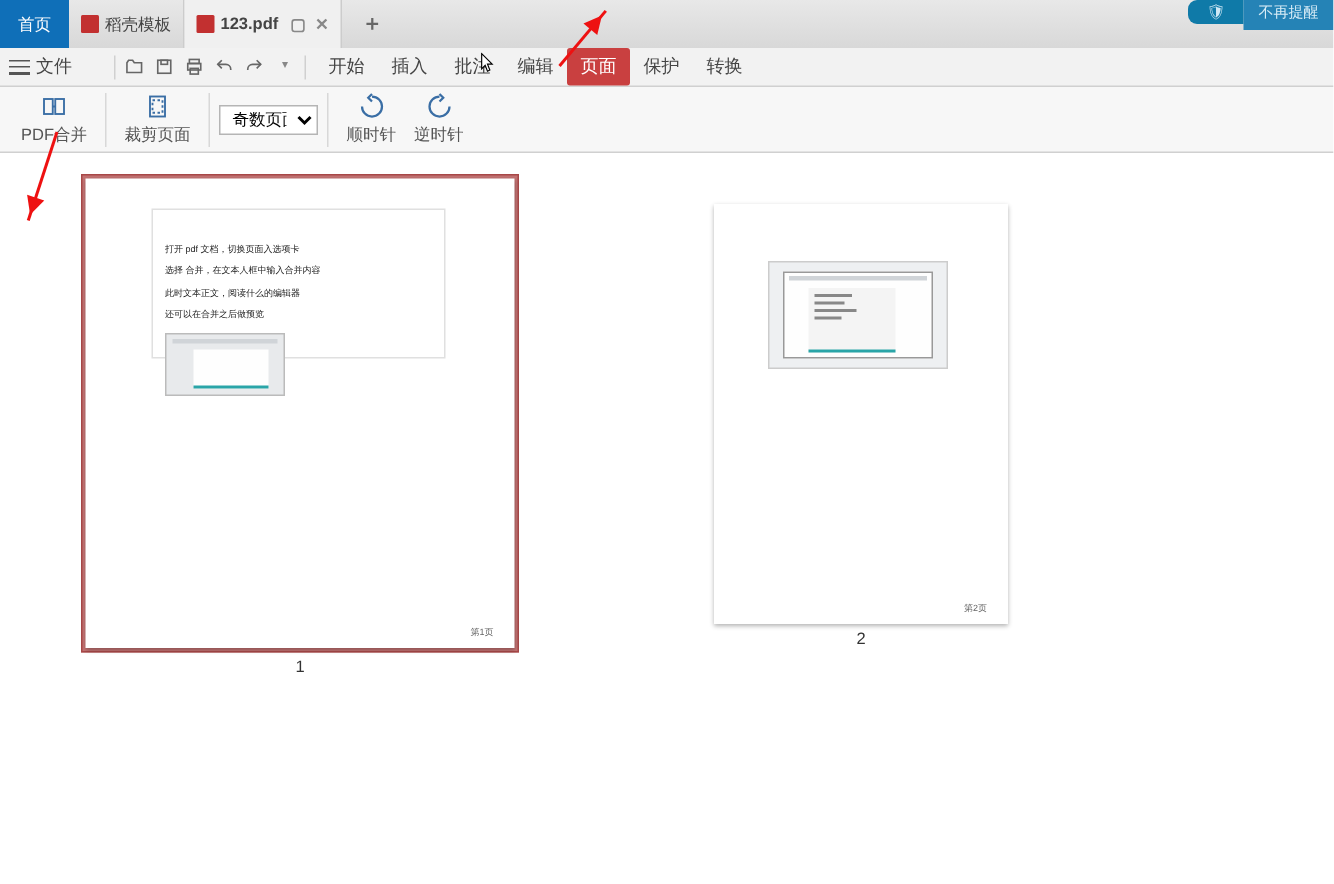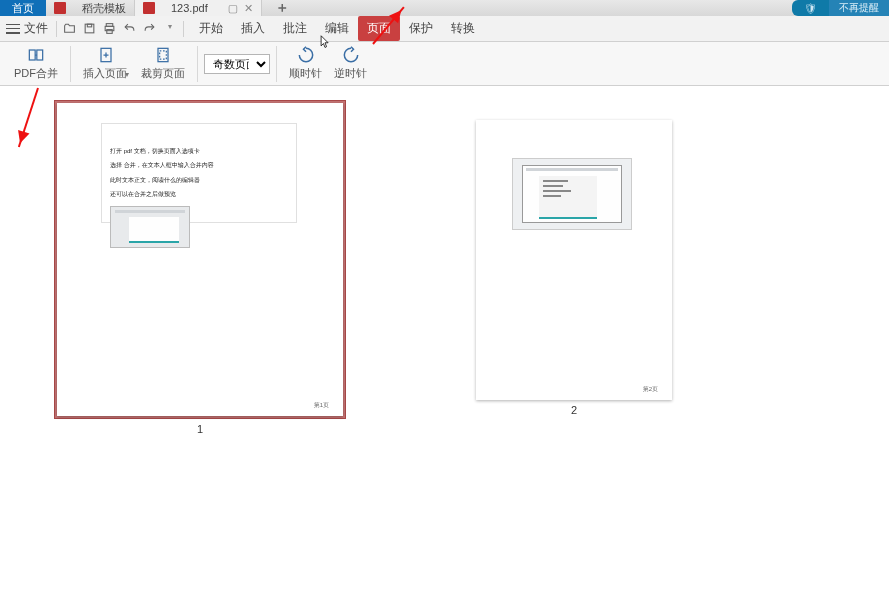--- a/index.html
+++ b/index.html
@@ -8,44 +8,44 @@
   height: 589px;
   font-family: "Microsoft YaHei", Arial, sans-serif;
   font-size: 12px;
   background: #fff;
   overflow: hidden;
   position: relative;
 }
 
 
 .topbar {
-  height: 16px;
+  height: 32px;
   background: linear-gradient(#e8e8e8, #d8d8d8);
   display: flex;
   align-items: stretch;
   position: relative;
 }
 .tab-home {
   background: #0f6fb8;
   color: #fff;
   padding: 0 12px;
   display: flex;
   align-items: center;
   font-size: 11px;
 }
 .tab-item {
   display: flex;
   align-items: center;
   padding: 0 8px;
   font-size: 11px;
   color: #444;
-  gap: 16px;
+  gap: 4px;
   border-right: 1px solid #ccc;
 }
-.tab-item.pdf { background: #f0f0f0; }
+.tab-item.pdf { background: #f0f0f0; font-weight: bold; }
 .doc-icon {
   width: 12px; height: 12px;
   background: #c23030;
   display: inline-block;
   border-radius: 1px;
 }
 .tab-ctrl { display: flex; align-items: center; gap: 6px; margin-left: 4px; color: #888; }
 .plus-tab {
   width: 24px; display: flex; align-items: center; justify-content: center;
   color: #666; font-size: 14px; font-weight: bold; margin-left: 8px;
@@ -80,21 +80,21 @@
   height: 26px;
   background: #f2f2f2;
   border-bottom: 1px solid #d0d0d0;
   display: flex;
   align-items: center;
   padding-left: 6px;
   position: relative;
 }
 .ham { width: 14px; height: 10px; display: flex; flex-direction: column; justify-content: space-between; margin-right: 4px; }
 .ham span { height: 1.5px; background: #555; }
-.file-label { font-size: 12px; color: #444; margin-right: 2px; }
+.file-label { font-size: 12px; color: #444; margin-right: 22px; }
 .quick-icons { display: flex; gap: 6px; color: #888; font-size: 12px; }
 .quick-icons .qi { width: 14px; text-align: center; }
 .sep { width: 1px; height: 16px; background: #d0d0d0; margin: 0 6px; }
 .menu-tabs { display: flex; }
 .menu-tab {
   padding: 4px 9px;
   font-size: 12px;
   color: #444;
 }
 .menu-tab.active {
@@ -298,29 +298,20 @@
     <span class="ricon">
         <svg viewBox="0 0 24 24" fill="none" stroke="#3a6ea5" stroke-width="1.5">
           <rect x="4" y="6" width="7" height="12"></rect>
           <rect x="13" y="6" width="7" height="12"></rect>
           <path d="M11 12h2"></path>
         </svg>
       </span>
     <span class="rlabel">PDF合并</span>
   </div>
   <div class="rsep"></div>
-  <div class="rbtn">
-    <span class="ricon">
-        <svg viewBox="0 0 24 24" fill="none" stroke="#3a6ea5" stroke-width="1.5">
-          <rect x="6" y="4" width="12" height="16"></rect>
-          <path d="M12 9v6M9 12h6"></path>
-        </svg>
-      </span>
-    <span class="rlabel"><span>插入页面</span><span class="dropdown-caret">▾</span></span>
-  </div>
   <div class="rbtn">
     <span class="ricon">
         <svg viewBox="0 0 24 24" fill="none" stroke="#3a6ea5" stroke-width="1.5">
           <rect x="6" y="4" width="12" height="16"></rect>
           <rect x="8" y="7" width="8" height="10" stroke-dasharray="2 2"></rect>
         </svg>
       </span>
     <span class="rlabel">裁剪页面</span>
   </div>
   <div class="rsep"></div>

